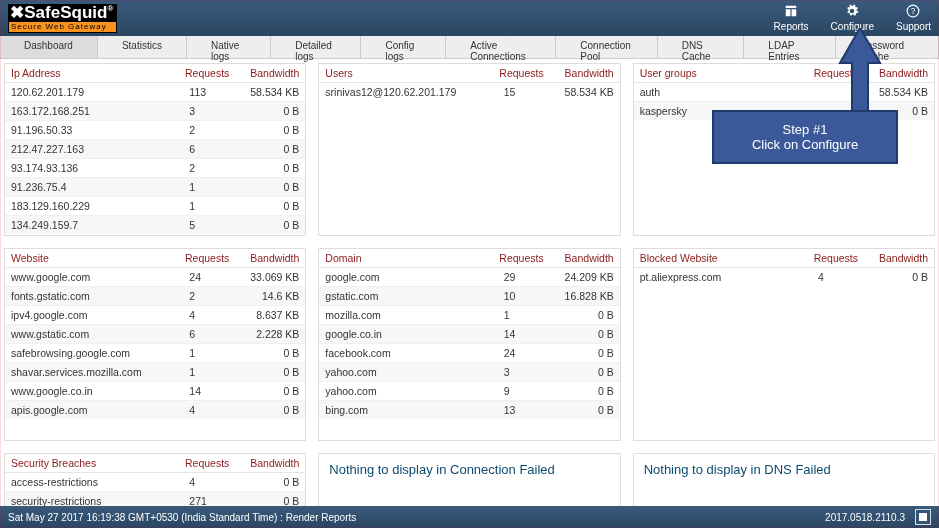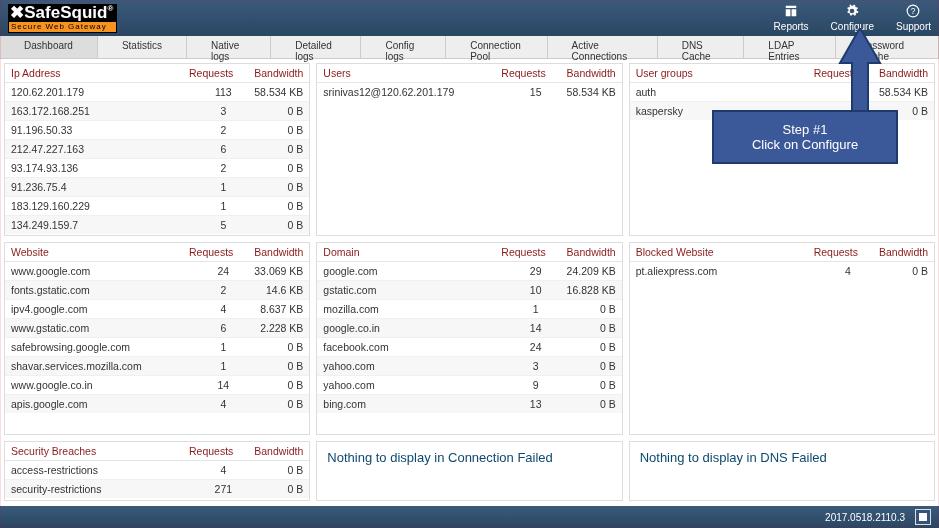--- a/index.html
+++ b/index.html
@@ -77,21 +77,21 @@
     background: #eee;
   }
   .tab.active {
     background: #ddd;
   }
 
   .content {
     display: grid;
     grid-template-columns: 1fr 1fr 1fr;
     grid-template-rows: 173px 193px 60px;
-    gap: 6px;
+    gap: 12px;
     padding: 4px 4px 0 4px;
     height: calc(528px - 36px - 22px - 22px - 6px);
     box-sizing: border-box;
   }
   .panel {
     border: 1px solid #ddd;
     background: #fff;
     overflow: hidden;
     display: flex;
     flex-direction: column;
@@ -112,21 +112,21 @@
   }
   .row {
     display: flex;
     padding: 3px 6px;
     border-bottom: 1px solid #f0f0f0;
     font-size: 10.5px;
     color: #333;
   }
   .row:nth-child(even) { background: #f7f7f7; }
   .row .c-name { flex: 1; overflow: hidden; text-overflow: ellipsis; white-space: nowrap;}
-  .row .c-req { width: 60px; text-align: center; }
+  .row .c-req { width: 60px; text-align: left; }
   .row .c-bw { width: 50px; text-align: right; }
 
   .panel-empty {
     display: flex;
     align-items: flex-start;
     justify-content: flex-start;
     padding: 8px 10px;
     font-size: 13px;
     color: #0c4a6e;
   }
@@ -216,22 +216,22 @@
     </div>
   </div>
 </div>
 
 <div class="tabs">
   <div class="tab active">Dashboard</div>
   <div class="tab">Statistics</div>
   <div class="tab">Native logs</div>
   <div class="tab">Detailed logs</div>
   <div class="tab">Config logs</div>
+  <div class="tab">Active Connections</div>
   <div class="tab">Connection Pool</div>
-  <div class="tab">Active Connections</div>
   <div class="tab">DNS Cache</div>
   <div class="tab">LDAP Entries</div>
   <div class="tab">Password Cache</div>
 </div>
 
 <div class="content">
 
   <div class="panel">
     <div class="panel-header">
       <span class="h-name">Ip Address</span>
@@ -466,20 +466,21 @@
   <svg width="70" height="100">
     <polygon points="40,0 60,35 48,35 48,85 32,85 32,35 20,35" fill="#3b5998" stroke="#1f3b6e" stroke-width="2"></polygon>
   </svg>
 </div>
 <div class="callout">
   <div>Step #1</div>
   <div>Click on Configure</div>
 </div>
 
 <div class="footer">
+  <span>Sat May 27 2017 16:19:38 GMT+0530 (India Standard Time) : Render Reports</span>
   <span class="ver">2017.0518.2110.3</span>
   <span class="ficon">
     <svg viewBox="0 0 24 24">
         <path d="M4 4h16v16H4zM7 7h10M7 11h10M7 15h6"></path>
       </svg>
   </span>
 </div>
 
 <div class="redframe"></div>
 

